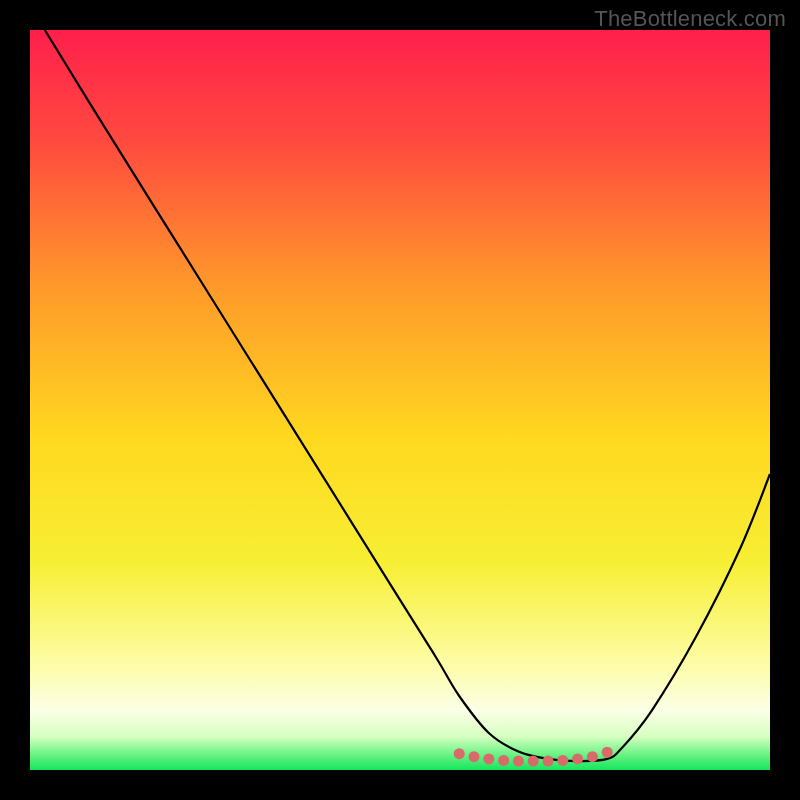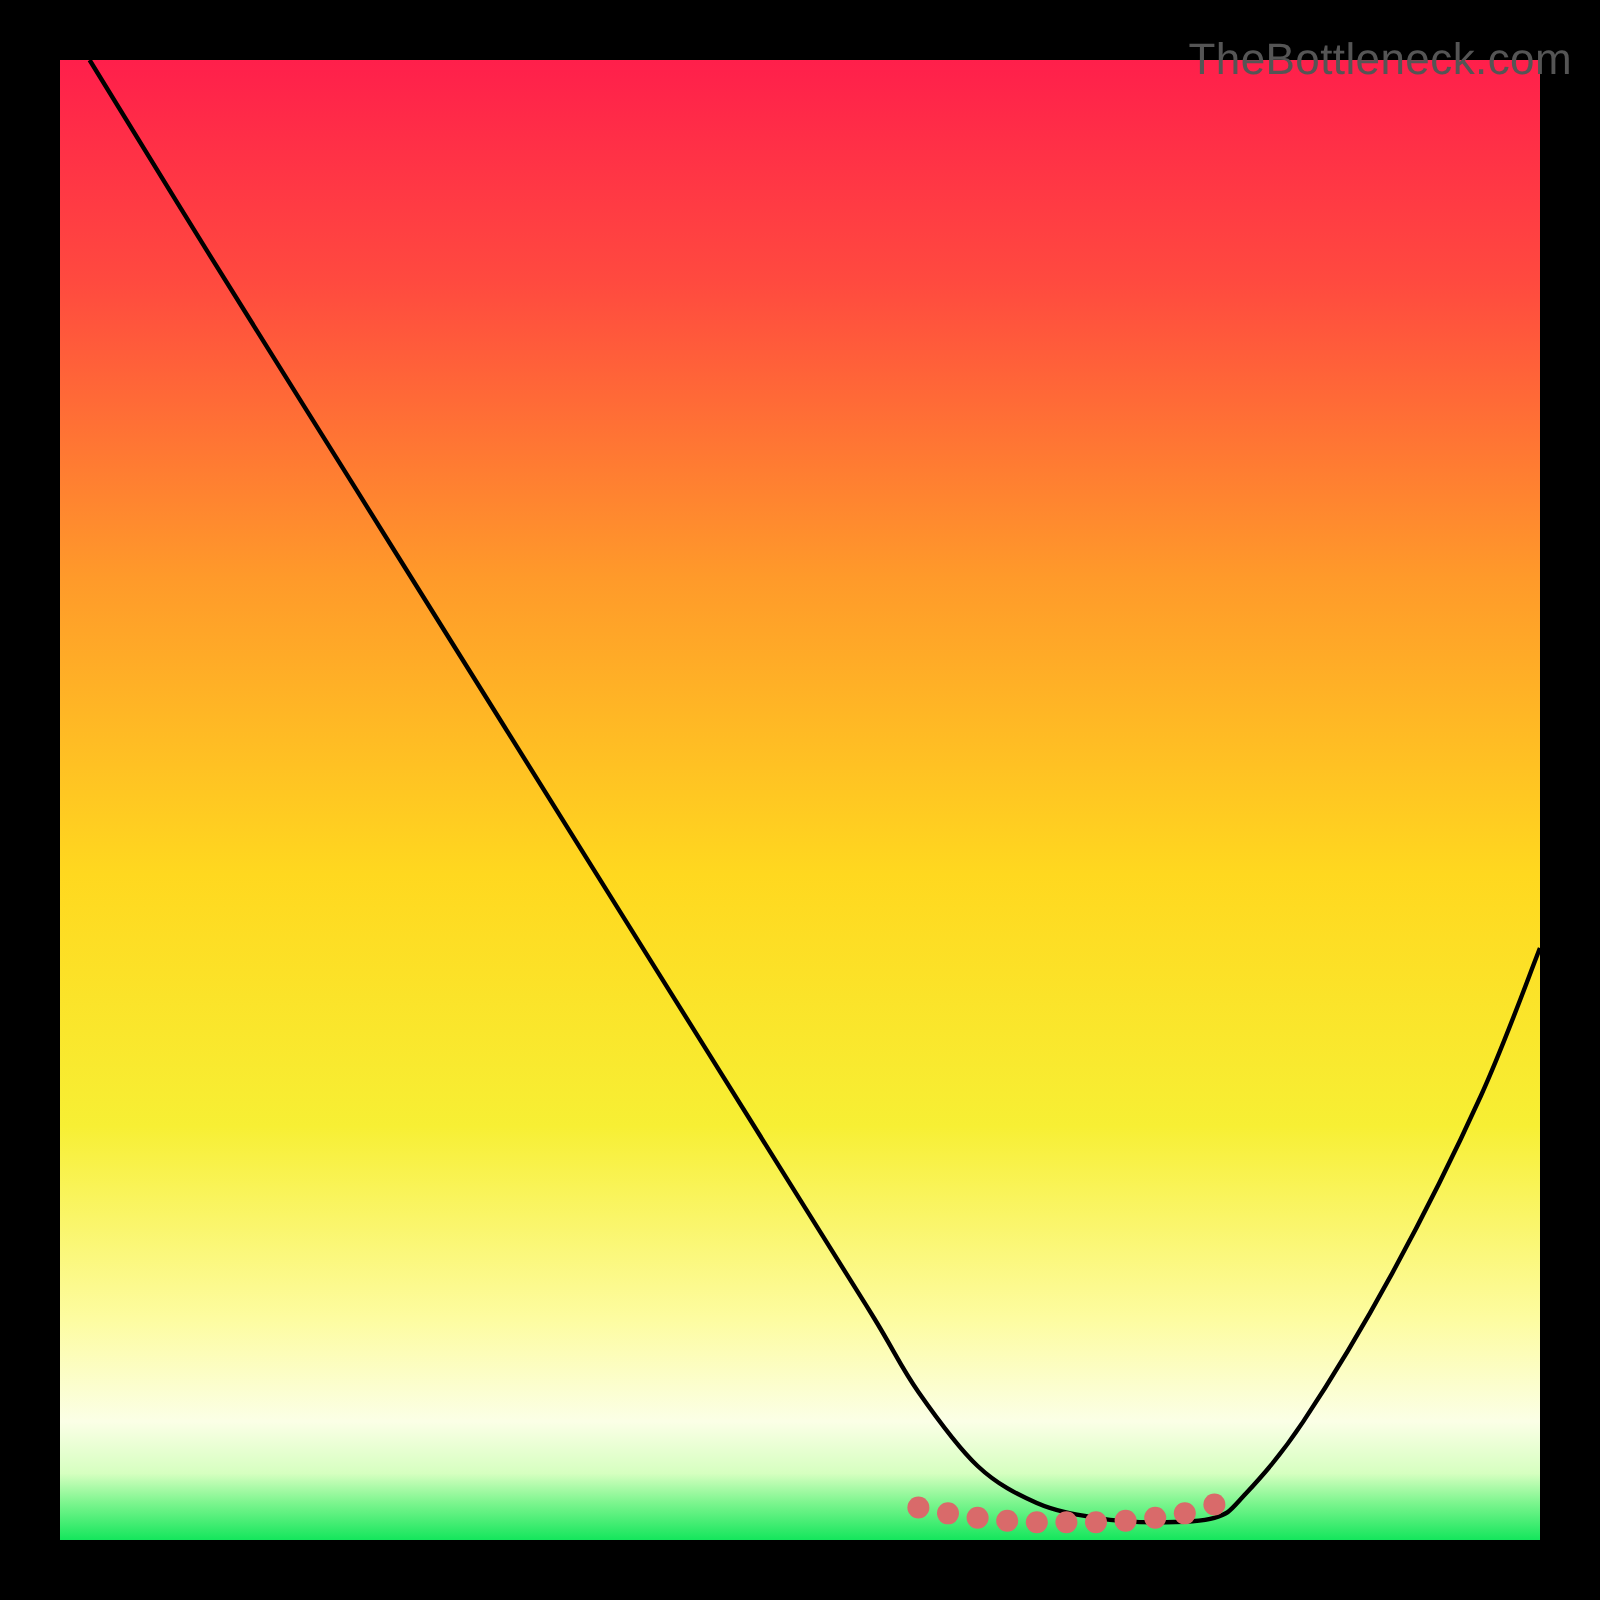--- a/index.html
+++ b/index.html
@@ -6,21 +6,21 @@
   body {
     width: 800px;
     height: 800px;
     background: #000;
     position: relative;
     font-family: Arial, sans-serif;
     overflow: hidden;
   }
   .watermark {
     position: absolute;
-    top: 17px;
+    top: 6px;
     right: 14px;
     color: #555;
     font-size: 22px;
     font-weight: 500;
     z-index: 10;
     letter-spacing: 0.2px;
   }
   .plot-frame {
     position: absolute;
     left: 30px;

